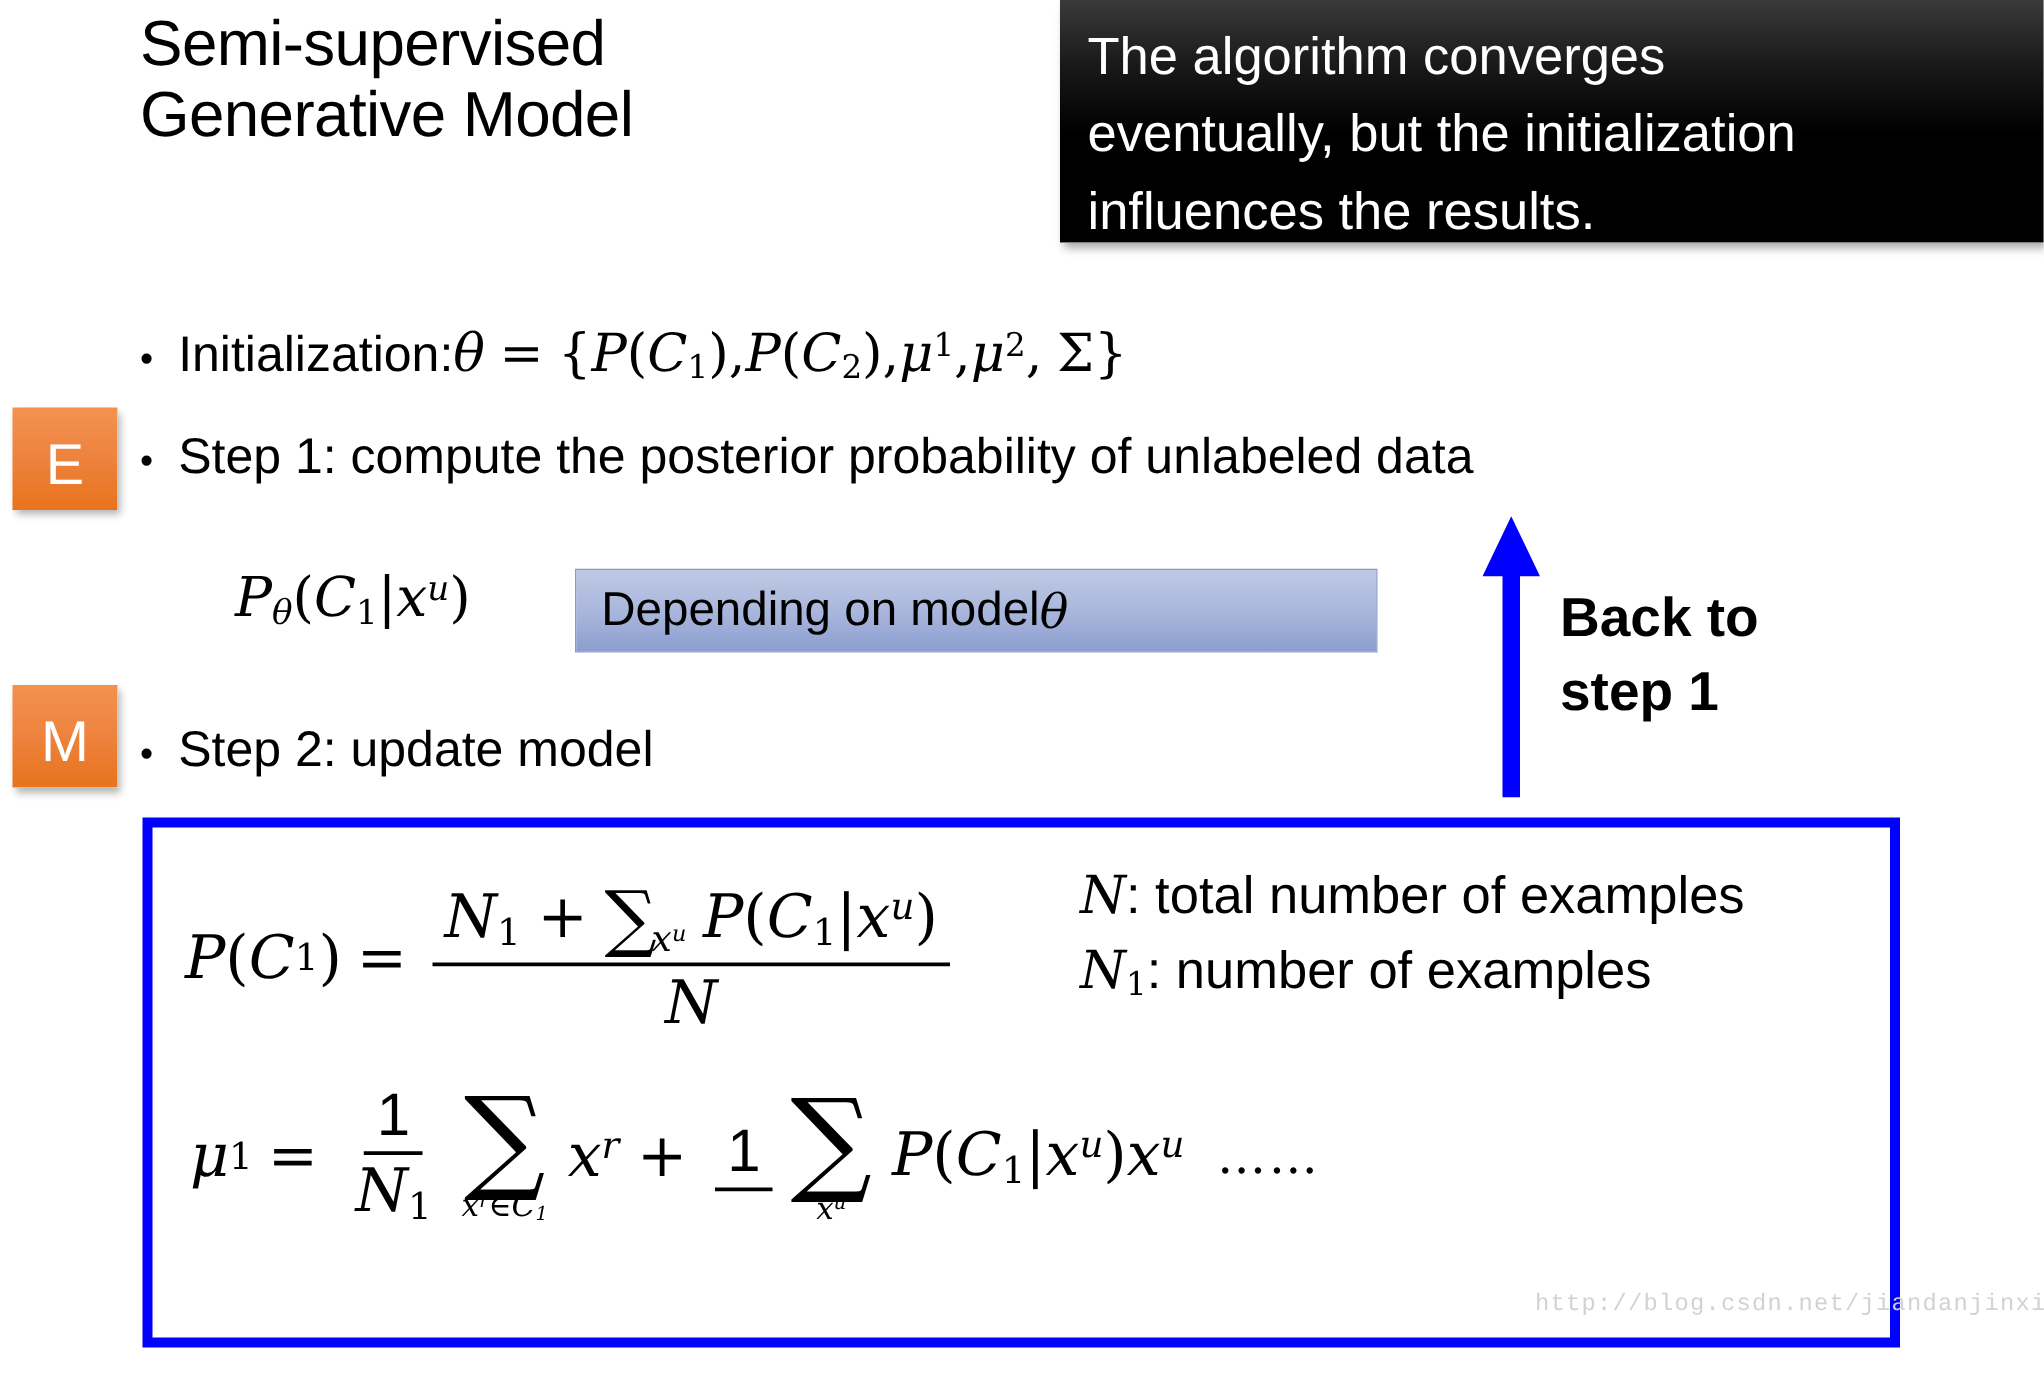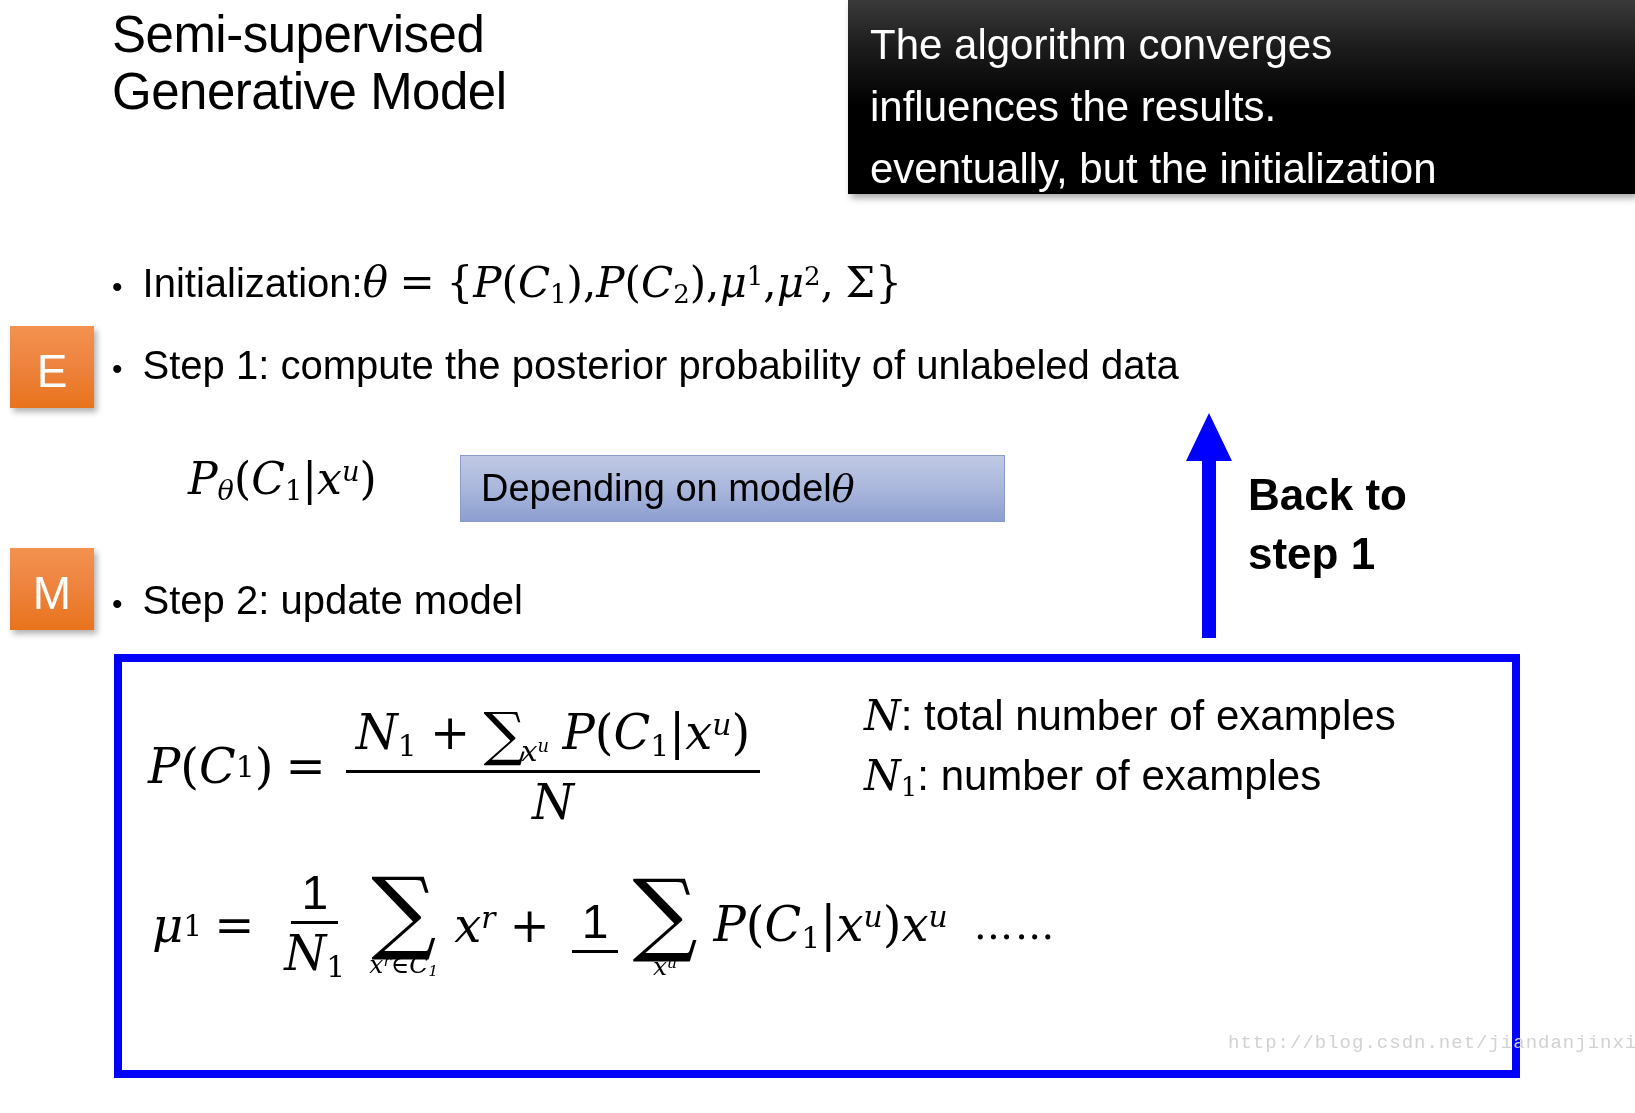--- a/index.html
+++ b/index.html
@@ -104,21 +104,21 @@
     top: 453px;
     font-size: 44px;
     white-space: nowrap;
   }
 
   
   #depend-box {
     position: absolute;
     left: 460px;
     top: 455px;
-    width: 545px;
+    width: 642px;
     height: 67px;
     background: linear-gradient(180deg, #BFC9E4 0%, #A9B6DC 52%, #8C9ED0 100%);
     border: 1px solid #8a9bc9;
     box-sizing: border-box;
     display: flex;
     align-items: center;
     padding-left: 20px;
     font-size: 38px;
     font-weight: 300;
     white-space: nowrap;
@@ -255,22 +255,22 @@
 </head>
 <body>
 
 <div id="slide-title">
   <span class="tline">Semi-supervised</span>
   <span class="tline">Generative Model</span>
 </div>
 
 <div id="callout">
   <div class="ctext">The algorithm converges</div>
+  <div class="ctext">eventually, but the initialization</div>
   <div class="ctext">influences the results.</div>
-  <div class="ctext">eventually, but the initialization</div>
 </div>
 
 <div class="em-badge" id="badge-e">E</div>
 <div class="em-badge" id="badge-m">M</div>
 
 <div class="bullet-row" id="bullet-init">
   <span class="bullet-dot">•</span>
   <span>Initialization:</span>
   <span class="formula-init">
     <span class="mi">θ</span>

